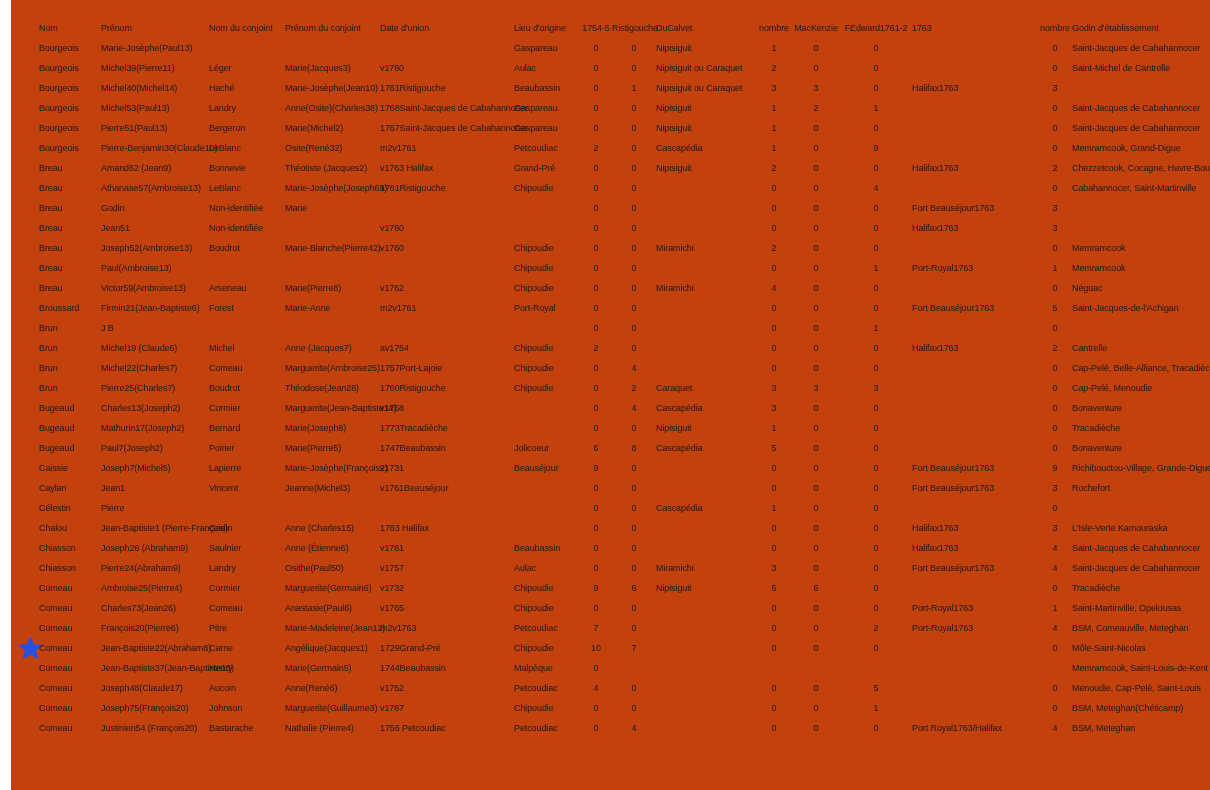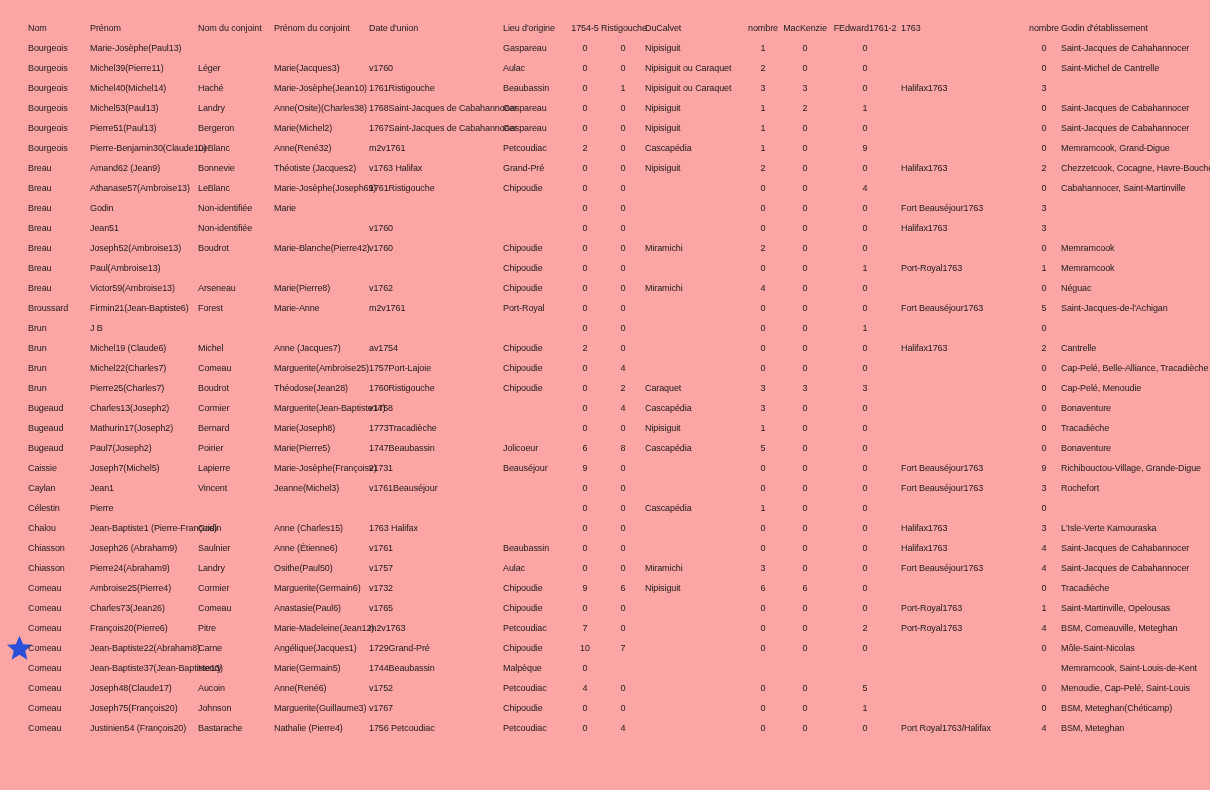--- a/index.html
+++ b/index.html
@@ -1,21 +1,21 @@
 <!DOCTYPE html>
 <html><head>
 <meta charset="utf-8">
 <style>
   html,body{margin:0;padding:0;}
   body{
     width:1210px;height:790px;position:relative;background:#ffffff;
     font-family:"Liberation Sans",sans-serif;
     overflow:hidden;
   }
-  .page{position:absolute;inset:0;background:#fca5a5;}
+  .page{position:absolute;inset:0;background:#c2410c;margin-left:11px;}
   table.gen{
     position:absolute;left:28px;top:18px;width:1176px;
     border-collapse:collapse;table-layout:fixed;
   }
   table.gen th, table.gen td{
     font-size:9px;font-weight:normal;color:#1b1b1b;
     text-align:left;vertical-align:middle;
     padding:0;height:20px;line-height:20px;
     white-space:nowrap;letter-spacing:-0.1px;
   }
@@ -156,21 +156,21 @@
           <td class="num">0</td>
           <td class="num">0</td>
           <td></td>
           <td class="num">0</td>
           <td>Saint-Jacques de Cabahannocer</td>
         </tr>
         <tr>
           <td>Bourgeois</td>
           <td>Pierre-Benjamin30(Claude10)</td>
           <td>LeBlanc</td>
-          <td>Anne(René32)</td>
+          <td>Osite(René32)</td>
           <td>m2v1761</td>
           <td>Petcoudiac</td>
           <td class="num">2</td>
           <td class="num">0</td>
           <td>Cascapédia</td>
           <td class="num">1</td>
           <td class="num">0</td>
           <td class="num">9</td>
           <td></td>
           <td class="num">0</td>

